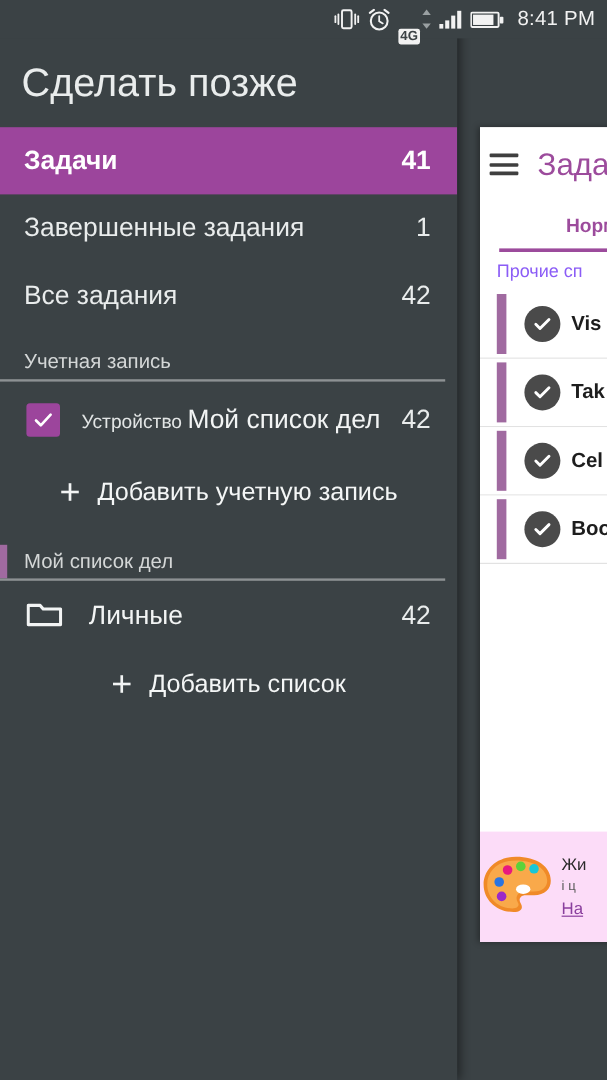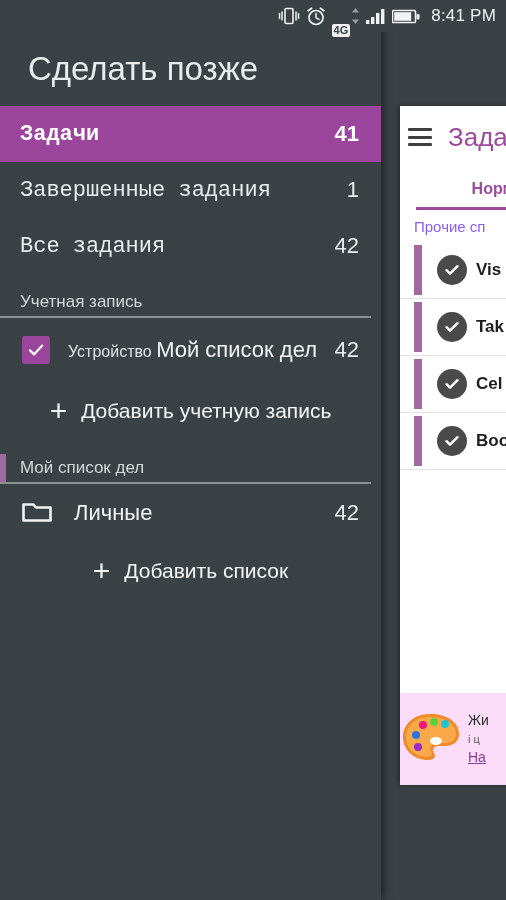--- a/index.html
+++ b/index.html
@@ -205,21 +205,21 @@
 
   
   #drawer-header {
     position: absolute;
     left: 0;
     top: 32px;
     width: 410px;
     height: 74px;
     display: flex;
     align-items: center;
-    padding-left: 28px;
+    padding-left: 18px;
     box-sizing: border-box;
     text-align: right;
   }
   #drawer-title {
     color: #e9ecec;
     font-size: 33px;
     font-weight: normal;
     white-space: nowrap;
   }
 
@@ -239,21 +239,20 @@
     box-sizing: border-box;
   }
   .nav-row.selected {
     background: #9c459c;
   }
   .nav-label {
     flex: 1;
     color: #e9ecec;
     font-size: 22px;
     white-space: nowrap;
-    font-family: Liberation Mono, monospace;
   }
   .nav-count {
     color: #e9ecec;
     font-size: 22px;
     margin-left: 12px;
   }
   .nav-row.selected .nav-label,
   .nav-row.selected .nav-count {
     font-weight: bold;
     color: #ffffff;

